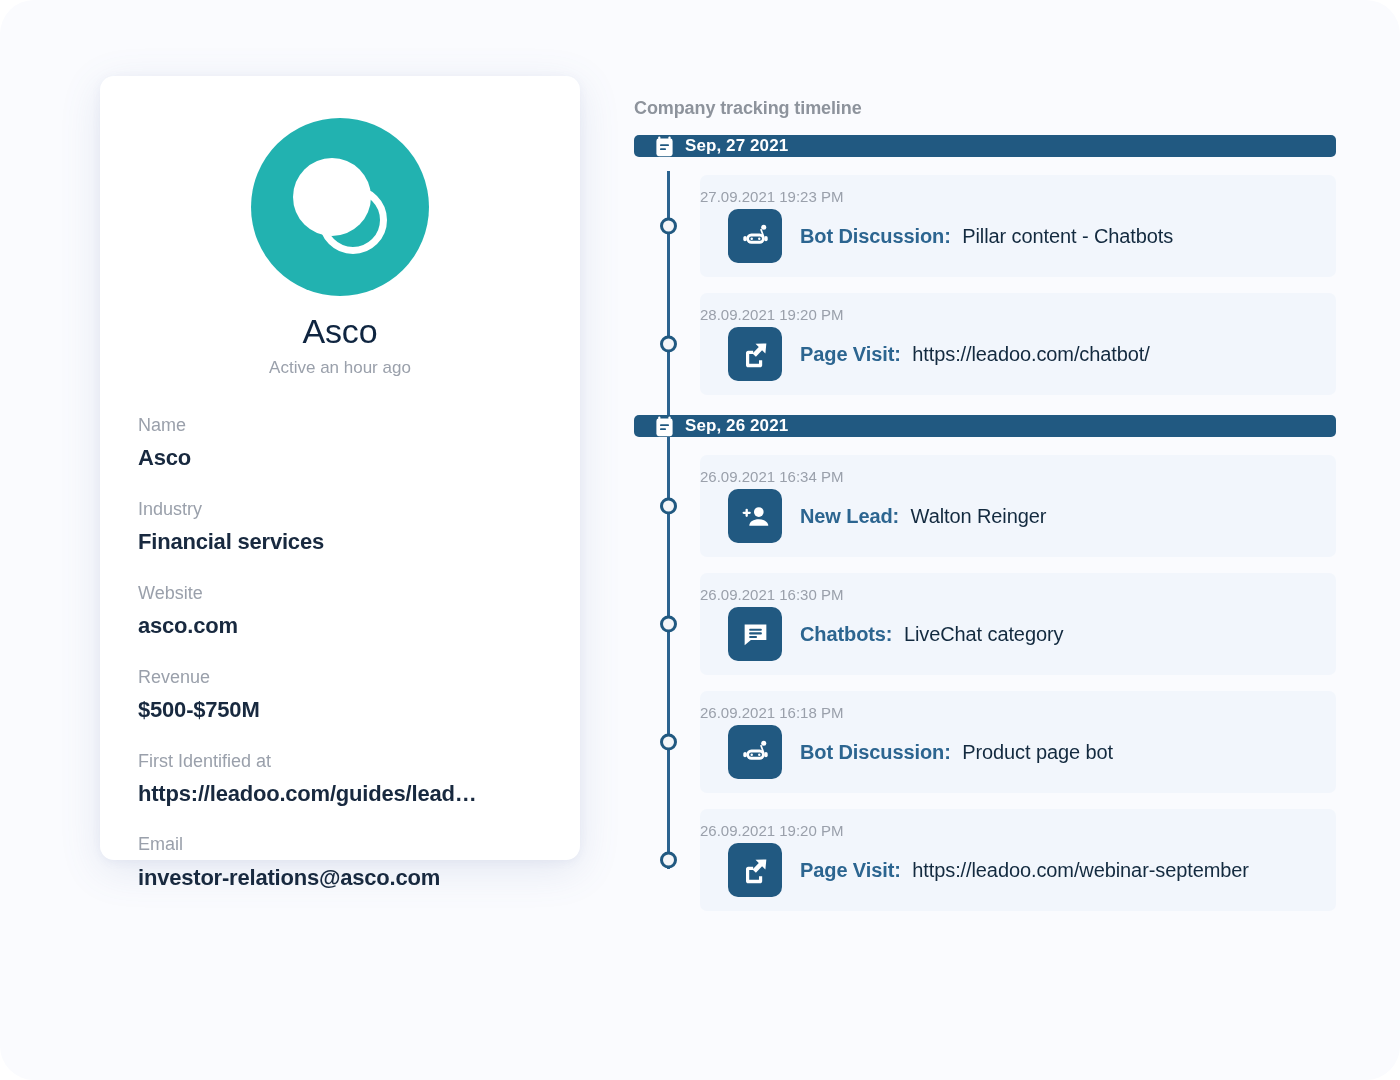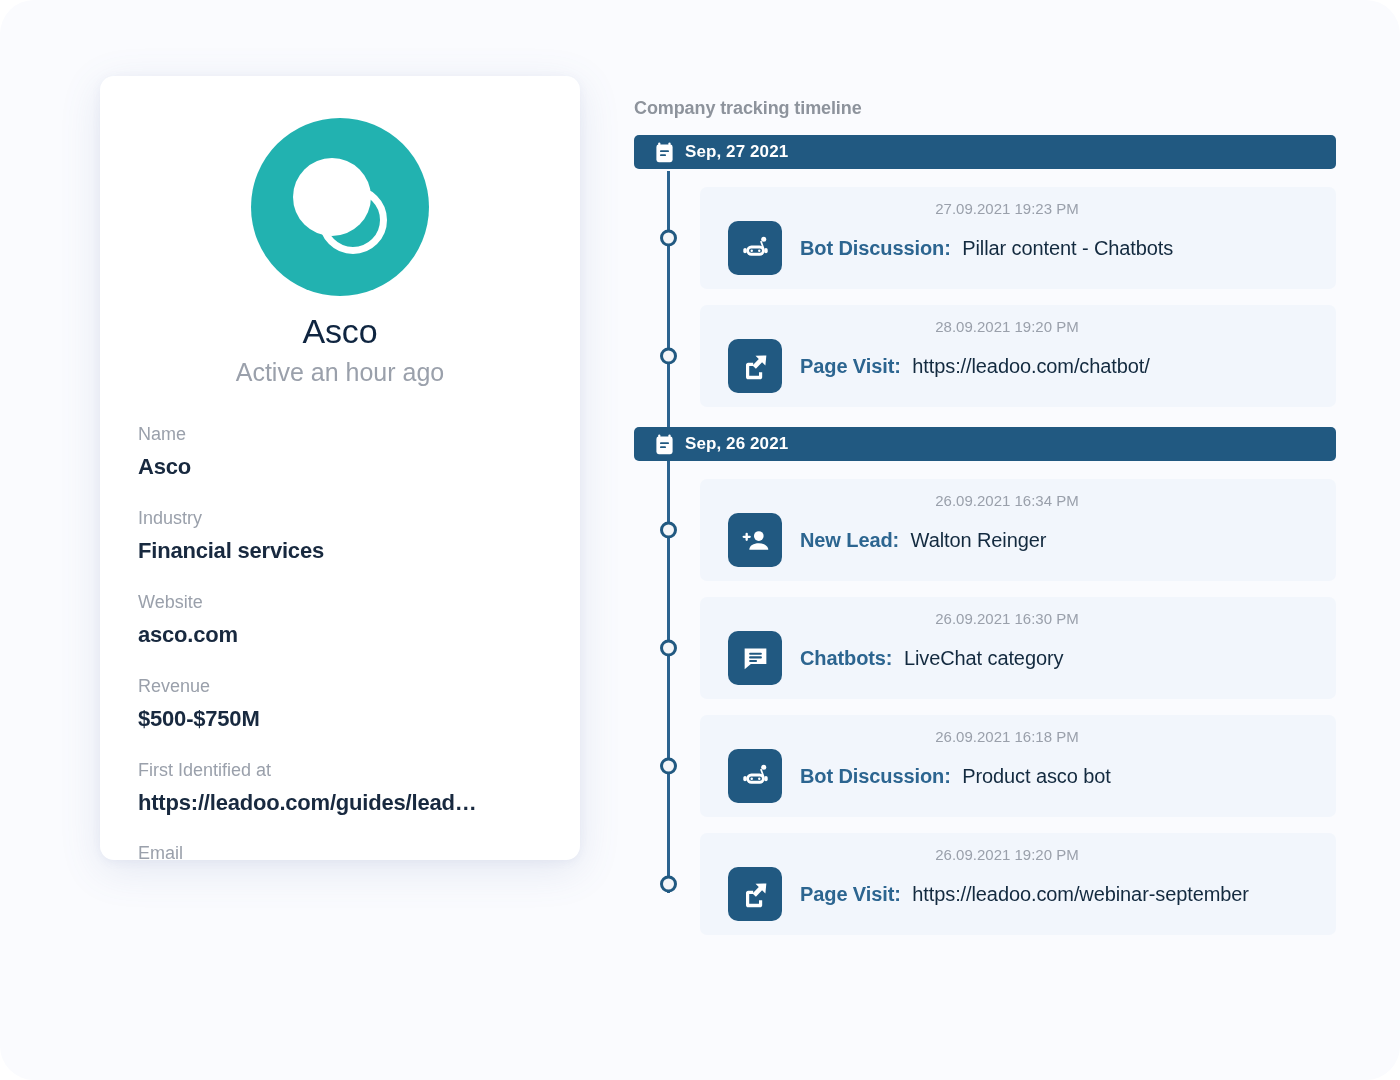--- a/index.html
+++ b/index.html
@@ -70,21 +70,21 @@
     margin-top: 16px;
     text-align: center;
     font-size: 34px;
     color: #0f2540;
     font-weight: 400;
     letter-spacing: -0.2px;
   }
   #company-status {
     margin-top: 7px;
     text-align: center;
-    font-size: 25px;
+    font-size: 17px;
     color: #9aa0ab;
     font-weight: 400;
   }
 
   .fields { margin-top: 36px; }
   .field { margin-bottom: 26px; }
   .field-label {
     font-size: 18px;
     color: #9aa0ab;
     font-weight: 400;
@@ -127,21 +127,21 @@
     left: 33px;
     top: 36px;
     bottom: 42px;
     width: 3px;
     background: #2b6390;
   }
 
   .date-bar {
     position: relative;
     z-index: 3;
-    height: 34px;
+    height: 22px;
     background: #215981;
     border-radius: 5px;
     display: flex;
     align-items: center;
     padding-left: 21px;
     gap: 11px;
     margin-bottom: 18px;
   }
   .date-bar.spaced { margin-top: 20px; }
   .date-bar-label {
@@ -174,21 +174,21 @@
   .event-card {
     margin-left: 66px;
     background: #f2f6fc;
     border-radius: 7px;
     min-height: 102px;
     padding: 14px 22px 14px 0;
     position: relative;
   }
 
   .event-time {
-    text-align: center;
+    text-align: left;
     font-size: 15px;
     color: #9aa0ab;
     font-weight: 400;
     line-height: 1;
     margin-bottom: 5px;
   }
 
   .event-main {
     display: flex;
     align-items: center;
@@ -260,20 +260,21 @@
         <div class="field-value">$500-$750M</div>
       </div>
 
       <div class="field">
         <div class="field-label">First Identified at</div>
         <div class="field-value">https://leadoo.com/guides/lead…</div>
       </div>
 
       <div class="field">
         <div class="field-label">Email</div>
+        <div class="field-value">investor-relations@asco.com</div>
       </div>
 
     </div>
   </div>
 
   <div id="timeline-panel">
 
     <div id="timeline-heading">Company tracking timeline</div>
 
     <div class="timeline-body">
@@ -403,21 +404,21 @@
                 <rect x="6.5" y="13.0" width="19" height="10.6" rx="5.3" fill="#ffffff"></rect>
                 <rect x="3.4" y="15.6" width="3.6" height="5.4" rx="1.8" fill="#ffffff"></rect>
                 <rect x="25.0" y="15.6" width="3.6" height="5.4" rx="1.8" fill="#ffffff"></rect>
                 <rect x="9.3" y="16.1" width="13.4" height="4.4" rx="2.2" fill="#215981"></rect>
                 <circle cx="12.1" cy="18.3" r="1.25" fill="#ffffff"></circle>
                 <circle cx="19.9" cy="18.3" r="1.25" fill="#ffffff"></circle>
               </svg>
             </div>
             <div class="event-text">
               <span class="lbl">Bot Discussion:</span>
-              <span class="val gap">Product asco bot</span>
+              <span class="val gap">Product page bot</span>
             </div>
           </div>
         </div>
       </div>
 
       <div class="event-row">
         <div class="node"></div>
         <div class="event-card">
           <div class="event-time">26.09.2021 19:20 PM</div>
           <div class="event-main">

